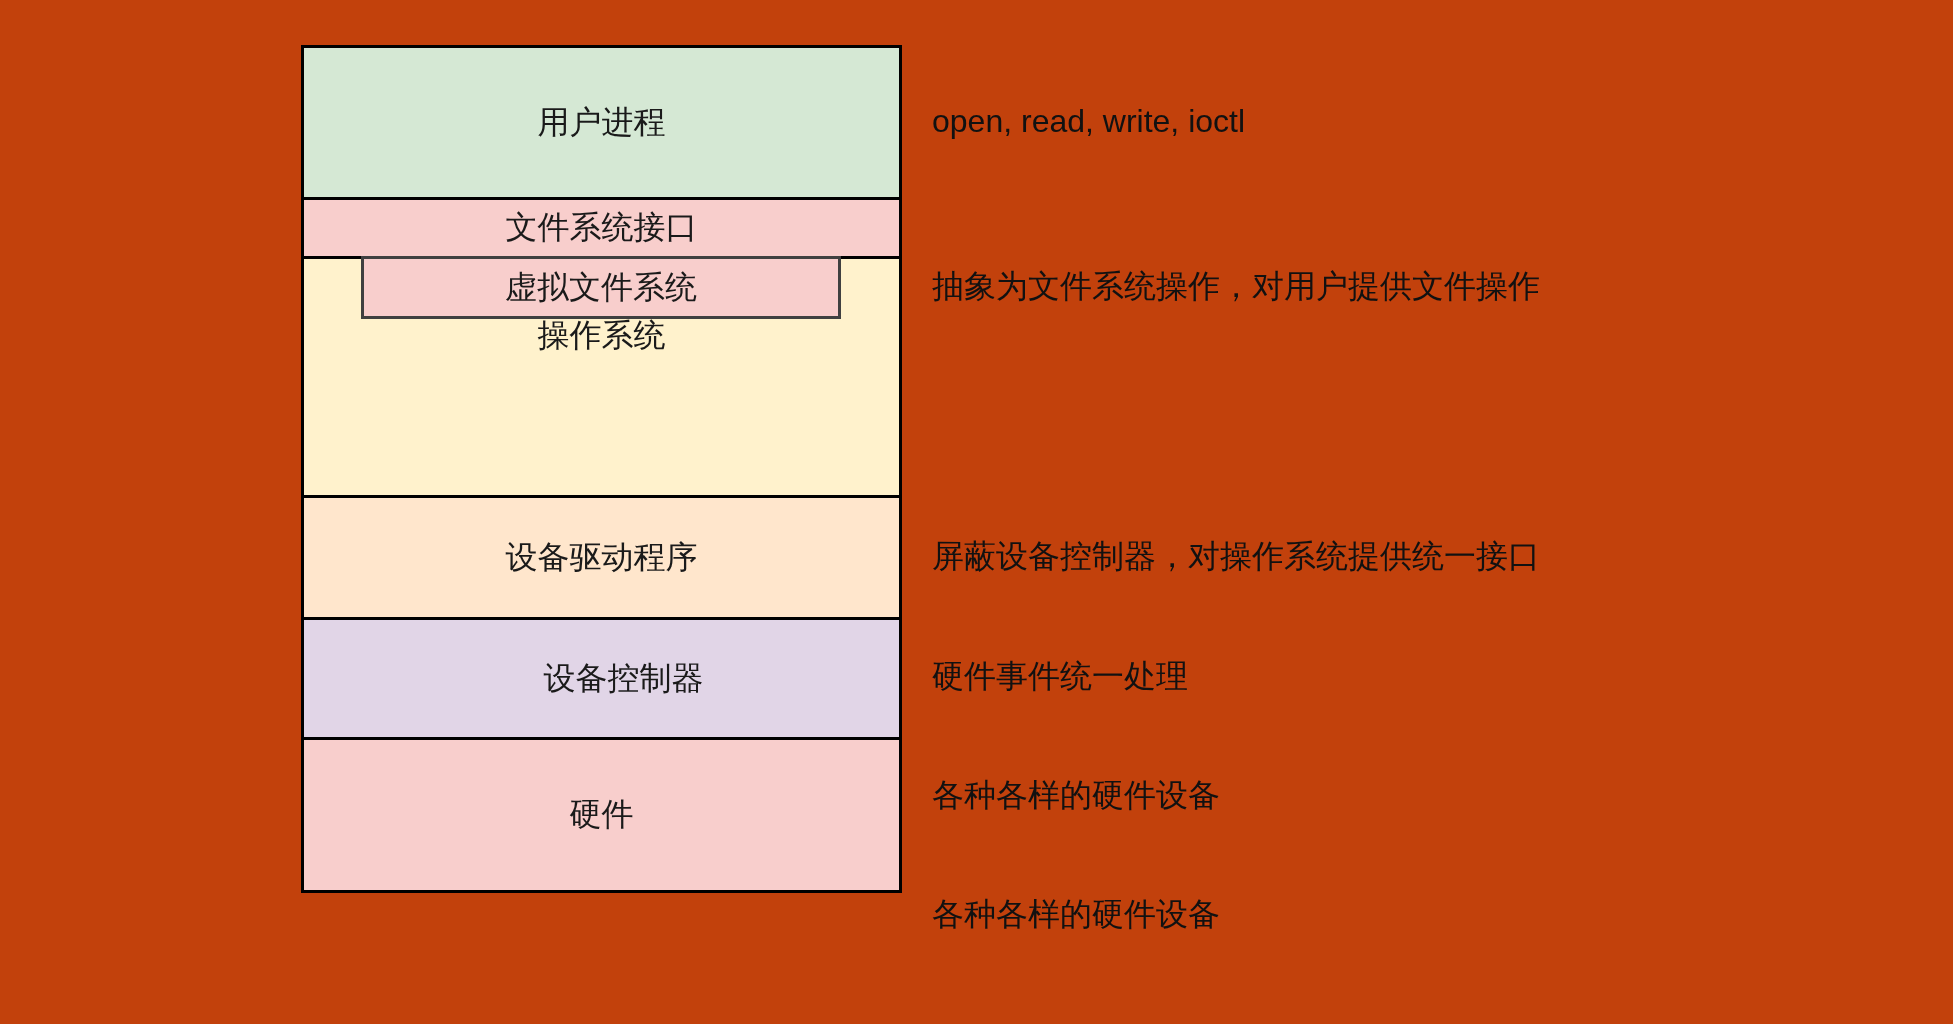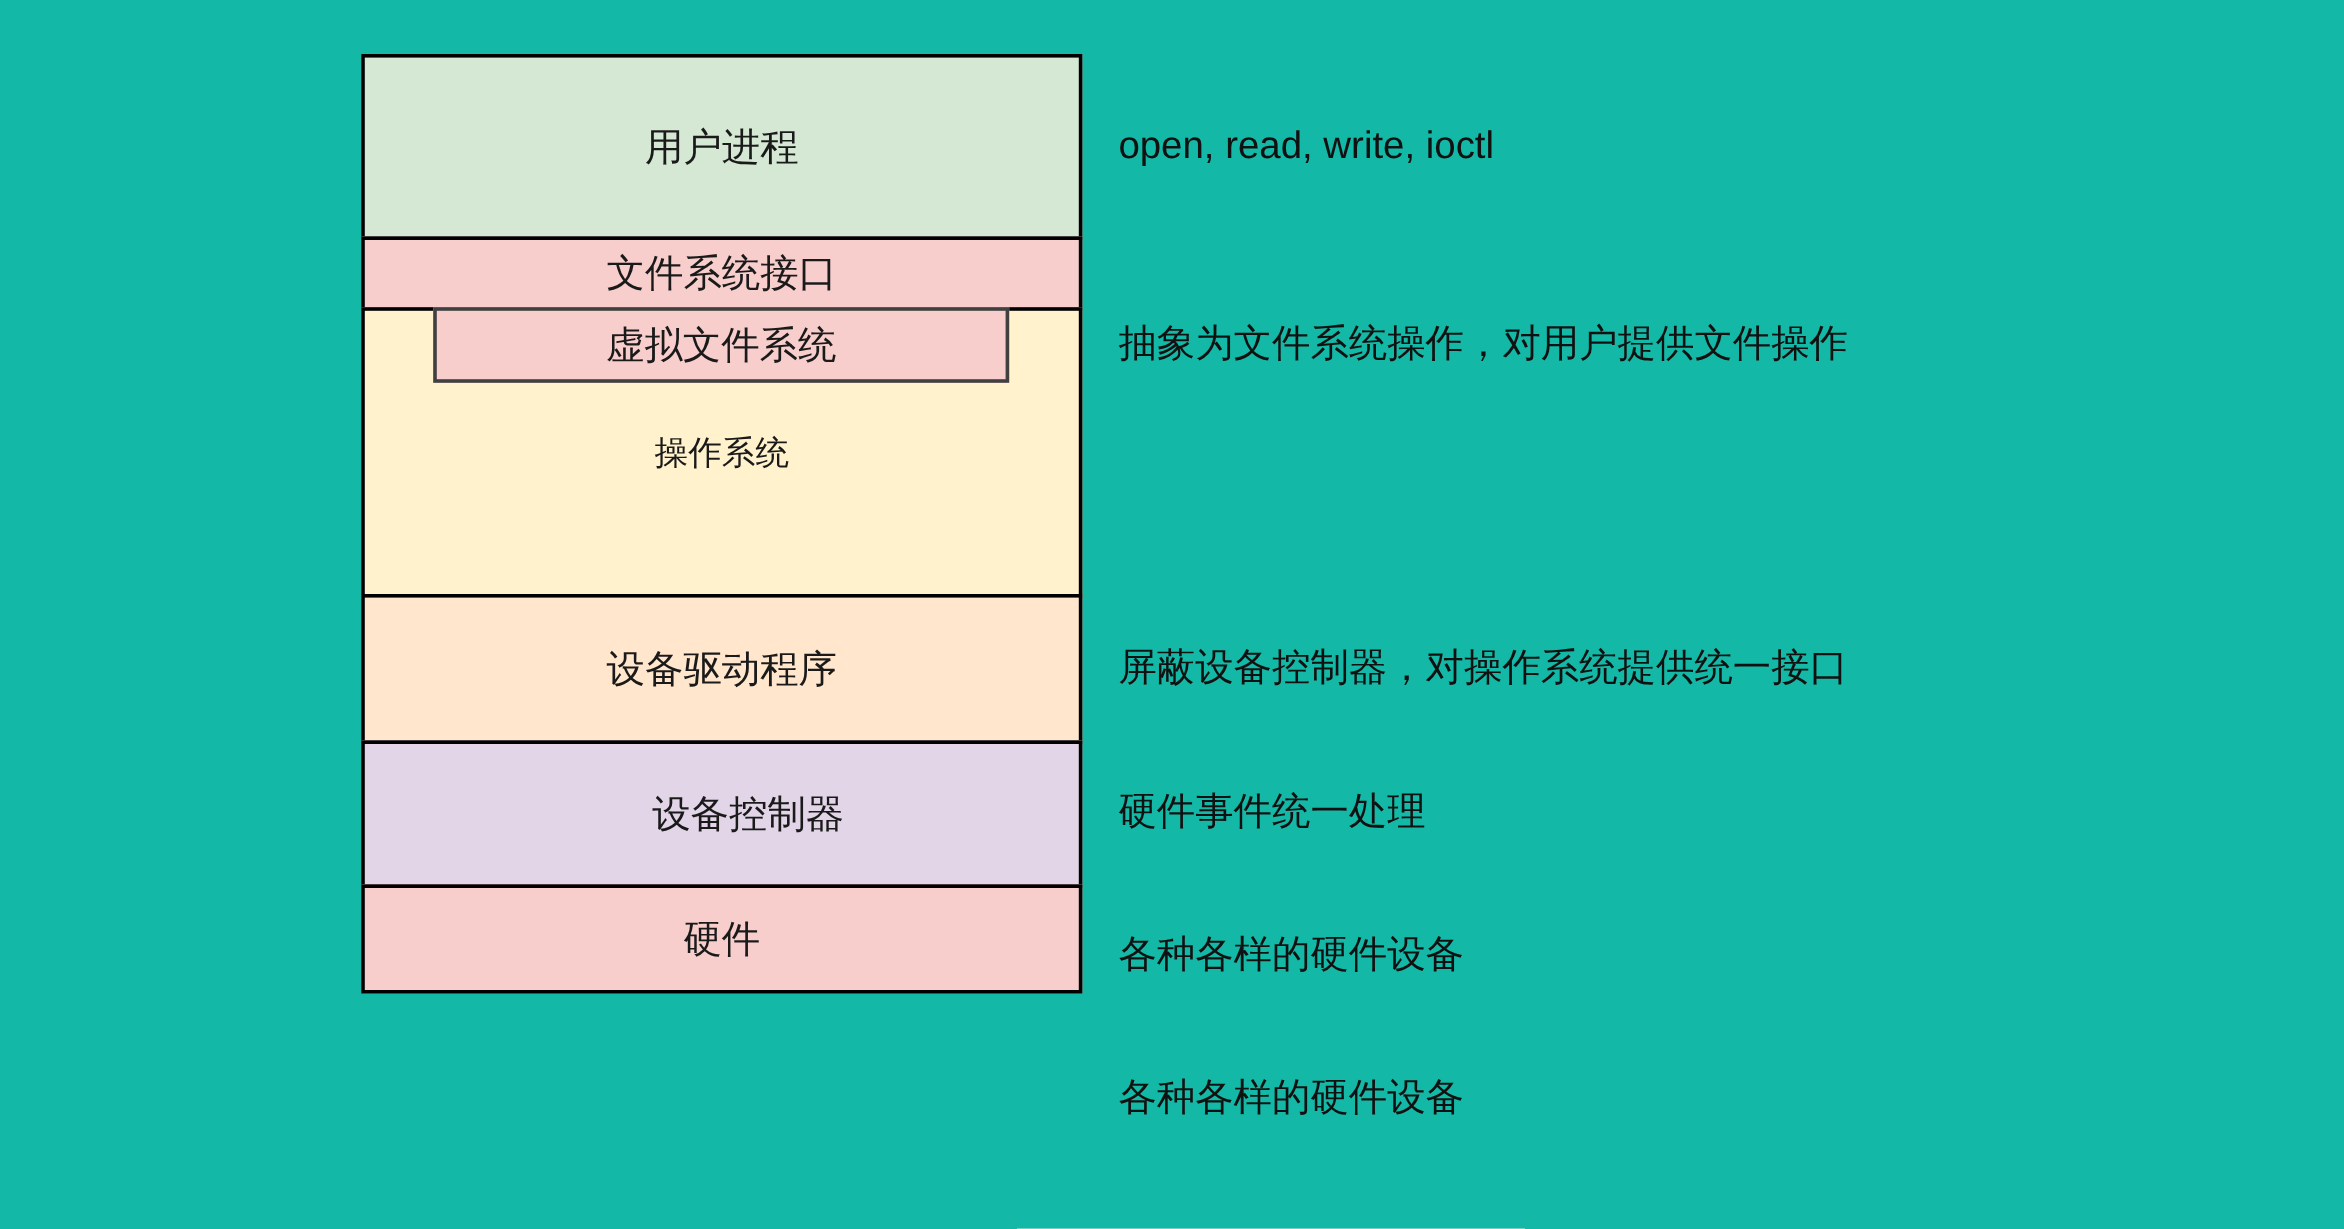--- a/index.html
+++ b/index.html
@@ -5,21 +5,21 @@
   html, body {
     margin: 0;
     padding: 0;
     background: #ffffff;
     font-family: "Liberation Sans", "DejaVu Sans", sans-serif;
   }
   .canvas {
     position: relative;
     width: 1953px;
     height: 1024px;
-    background: #14b8a6;
+    background: #c2410c;
     overflow: hidden;
     color: #1a1a1a;
   }
   
   .stack {
     position: absolute;
     left: 301px;
     top: 45px;
     width: 601px;
   }
@@ -33,42 +33,41 @@
     font-size: 32px;
     text-align: center;
   }
   .layer:first-child { margin-top: 0; }
   .h-user { height: 155px; }
   .h-fsi  { height: 62px;  }
   .h-os   { height: 242px; display: block; }
   .h-drv  { height: 125px; }
   .h-int  { height: 121px; }
   .h-ctl  { height: 123px; padding-left: 44px; }
-  .h-hw   { height: 91px; }
+  .h-hw   { height: 156px; }
   .bg-green  { background: #d5e8d4; }
   .bg-pink   { background: #f8cecc; text-align: right; }
   .bg-yellow { background: #fff2cc; }
   .bg-orange { background: #ffe6cc; justify-content: center; }
   .bg-purple { background: #e1d5e7; }
   
   .vfs {
     box-sizing: border-box;
     margin: -3px 0 0 57px;
     width: 480px;
     height: 63px;
     border: 3px solid #404040;
     display: flex;
     align-items: center;
     justify-content: center;
     font-size: 32px;
   }
   .os-label {
-    margin-top: 43px;
     text-align: center;
-    font-size: 28px;
+    font-size: 32px;
     line-height: 32px;
   }
   
   .annotation {
     position: absolute;
     left: 932px;
     transform: translateY(-50%);
     font-size: 32px;
     line-height: 40px;
     white-space: nowrap;

